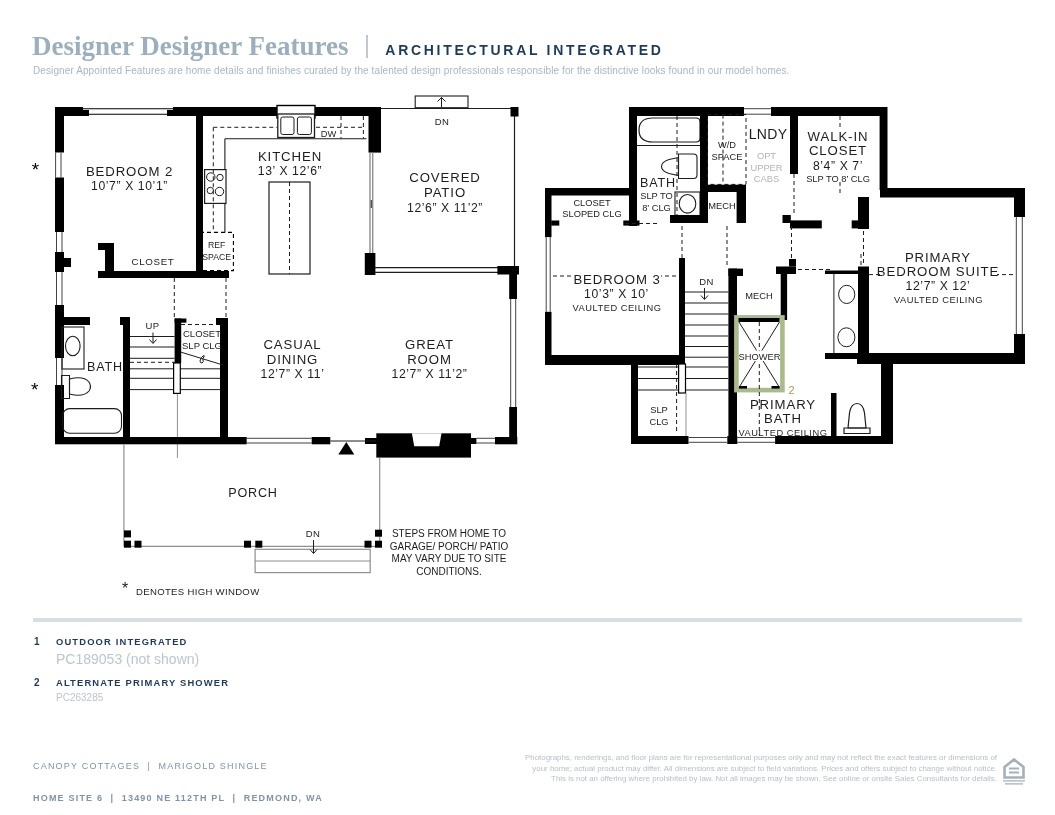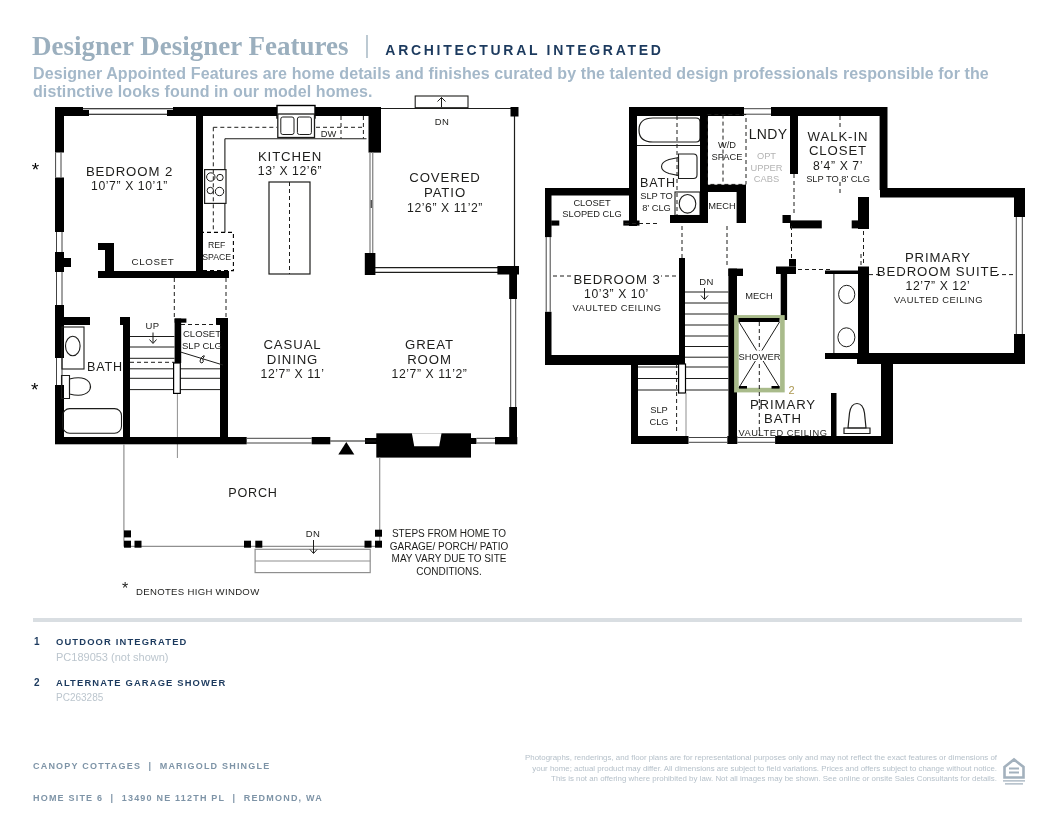--- a/index.html
+++ b/index.html
@@ -8,21 +8,21 @@
 </style>
 </head>
 <body>
 
 <div class="abs" style="left:32px;top:31px;white-space:nowrap;">
   <span style="font-family:'Liberation Serif',serif;font-weight:bold;font-size:27px;color:#9bafbe;letter-spacing:0px;">Designer Designer Features</span>
   <span style="font-size:23px;color:#b9c6d0;font-weight:normal;position:relative;top:-2px;margin-left:11px;margin-right:11px;">|</span>
   <span style="font-size:14px;color:#1c3a5e;font-weight:bold;letter-spacing:2.7px;">ARCHITECTURAL INTEGRATED</span>
 </div>
 
-<div class="abs" style="left:33px;top:65px;font-size:16px;color:#a4b8c9;letter-spacing:0.1px;font-weight:bold;">Designer Appointed Features are home details and finishes curated by the talented design professionals responsible for the distinctive looks found in our model homes.</div>
+<div class="abs" style="left:33px;top:65px;font-size:10px;color:#a4b8c9;letter-spacing:0.1px;">Designer Appointed Features are home details and finishes curated by the talented design professionals responsible for the distinctive looks found in our model homes.</div>
 
 <svg class="abs" style="left:0;top:0;" width="1055" height="815" viewBox="0 0 1055 815">
 <g font-family="'Liberation Sans',sans-serif" fill="#1d1d1b">
 
 <g>
 <rect x="55" y="107" width="28" height="9" fill="#000"></rect>
 <rect x="173" y="107" width="104" height="9" fill="#000"></rect>
 <rect x="315" y="107" width="66" height="9" fill="#000"></rect>
 </g>
 
@@ -600,29 +600,29 @@
 </g>
 
 </svg>
 
 <div class="abs" style="left:33px;top:618px;width:989px;height:4px;background:#d9dee2;"></div>
 
 <div class="abs" style="left:34px;top:636px;font-size:10px;font-weight:bold;color:#1c3a5e;">1</div>
 
 <div class="abs" style="left:56px;top:636px;font-size:9.4px;font-weight:bold;color:#1c3a5e;letter-spacing:1.15px;">OUTDOOR INTEGRATED</div>
 
-<div class="abs" style="left:56px;top:651px;font-size:11px;color:#bcc6ce;">PC189053 (not shown)</div>
+<div class="abs" style="left:56px;top:651px;font-size:14px;color:#bcc6ce;">PC189053 (not shown)</div>
 
 <div class="abs" style="left:34px;top:677px;font-size:10px;font-weight:bold;color:#1c3a5e;">2</div>
 
-<div class="abs" style="left:56px;top:677px;font-size:9.4px;font-weight:bold;color:#1c3a5e;letter-spacing:1.15px;">ALTERNATE GARAGE SHOWER</div>
+<div class="abs" style="left:56px;top:677px;font-size:9.4px;font-weight:bold;color:#1c3a5e;letter-spacing:1.15px;">ALTERNATE PRIMARY SHOWER</div>
 
 <div class="abs" style="left:56px;top:692px;font-size:10px;color:#bcc6ce;">PC263285</div>
 
-<div class="abs" style="left:33px;top:761px;font-size:9px;font-weight:bold;color:#7e94a7;letter-spacing:1.2px;">CANOPY COTTAGES&nbsp;&nbsp;|&nbsp;&nbsp;MARIGOLD SHINGLE</div>
+<div class="abs" style="left:33px;top:761px;font-size:9px;font-weight:normal;color:#7e94a7;letter-spacing:1.2px;">CANOPY COTTAGES&nbsp;&nbsp;|&nbsp;&nbsp;MARIGOLD SHINGLE</div>
 
 <div class="abs" style="left:33px;top:793px;font-size:9px;font-weight:bold;color:#7e94a7;letter-spacing:1.2px;">HOME SITE 6&nbsp;&nbsp;|&nbsp;&nbsp;13490 NE 112TH PL&nbsp;&nbsp;|&nbsp;&nbsp;REDMOND, WA</div>
 
 <div class="abs" style="left:520px;top:753px;width:477px;font-size:7.9px;line-height:10.5px;color:#b6c1ca;text-align:right;">Photographs, renderings, and floor plans are for representational purposes only and may not reflect the exact features or dimensions of<br>your home; actual product may differ. All dimensions are subject to field variations. Prices and offers subject to change without notice.<br>This is not an offering where prohibited by law. Not all images may be shown. See online or onsite Sales Consultants for details.</div>
 
 <svg class="abs" style="left:1001px;top:756px;" width="28" height="32" viewBox="0 0 28 32">
   <g stroke="#a3b1bd" fill="none">
     <path d="M3.5,11 L13,3.5 L22.5,11 L22.5,21.5 L3.5,21.5 Z" stroke-width="2.6"></path>
     <path d="M8,12.5 L18,12.5 M8,16.5 L18,16.5" stroke-width="2.2"></path>
   </g>

